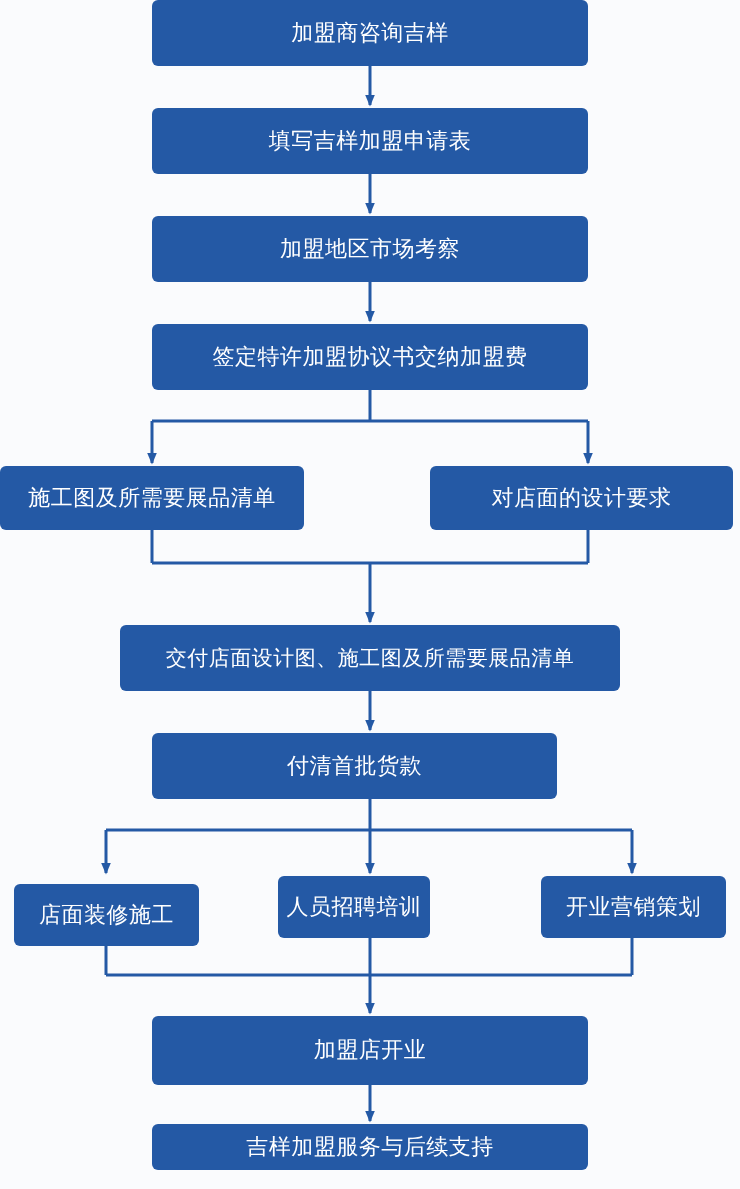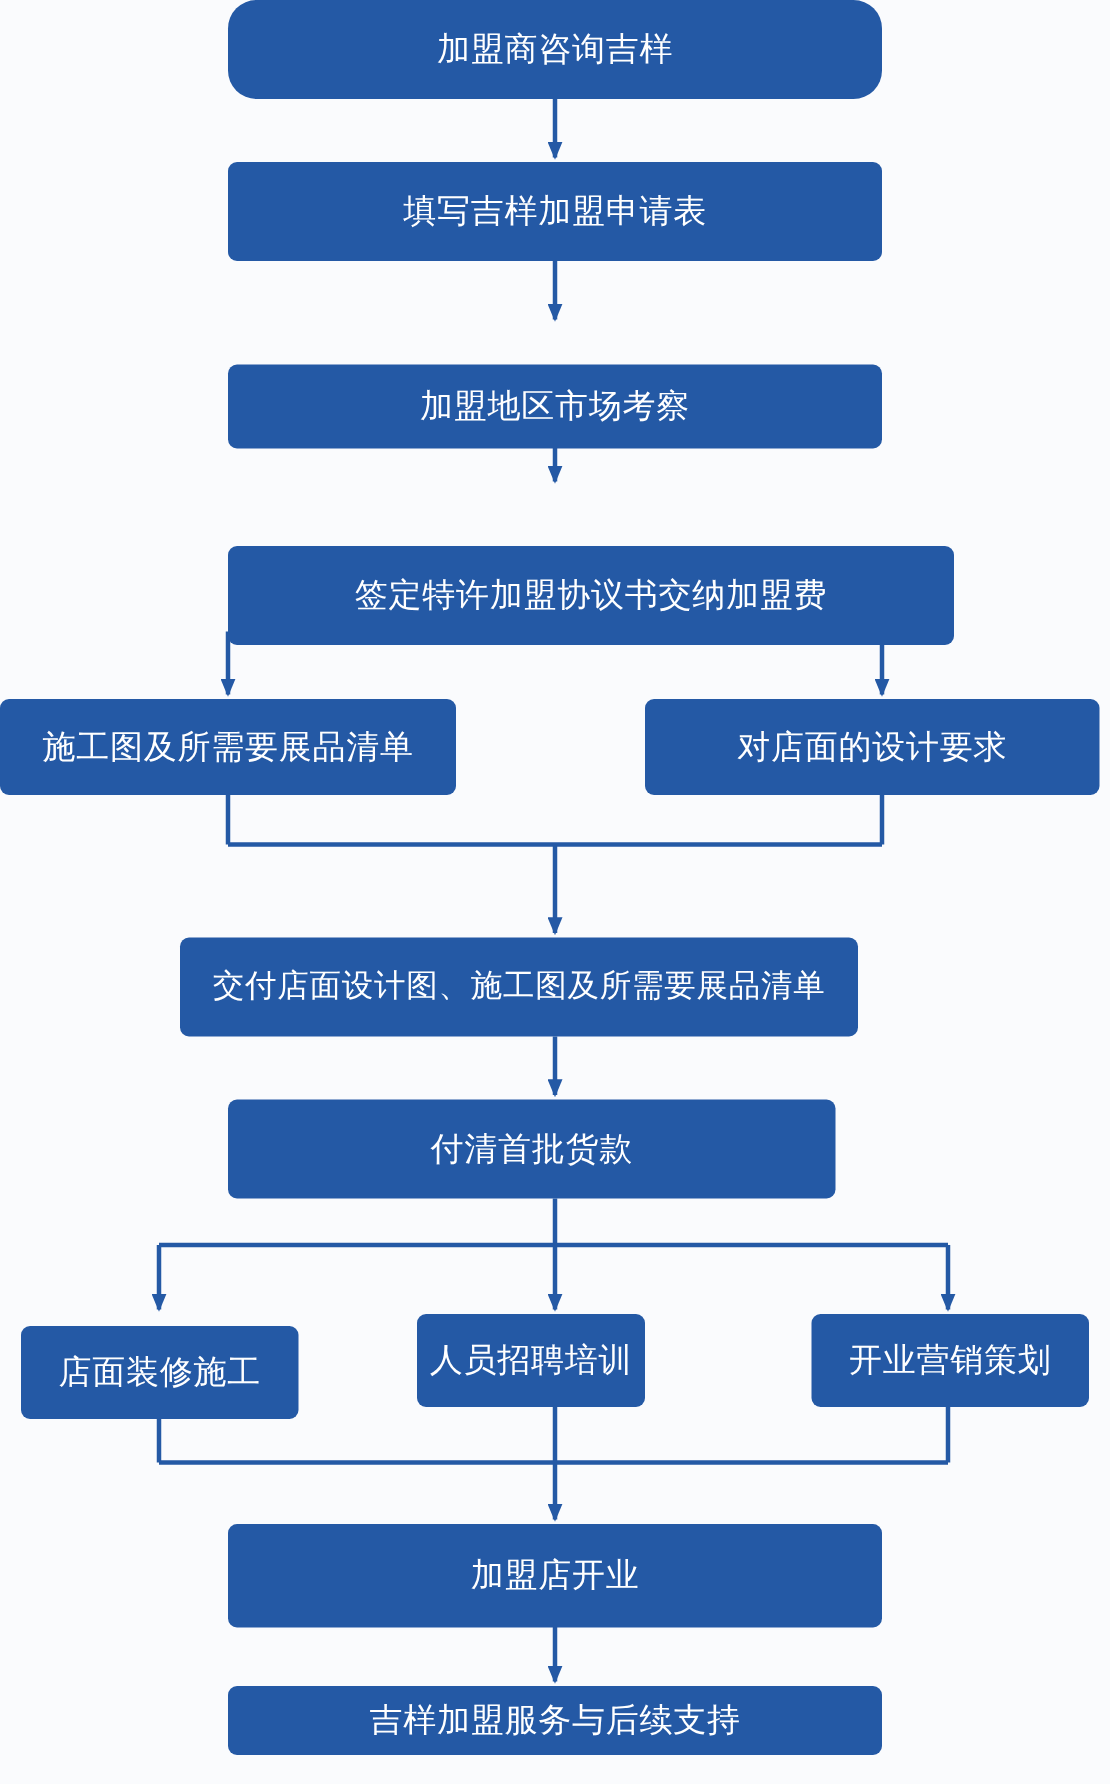--- a/index.html
+++ b/index.html
@@ -87,45 +87,45 @@
       <line x1="106" y1="938" x2="106" y2="975"></line>
       <line x1="370" y1="938" x2="370" y2="975"></line>
       <line x1="632" y1="938" x2="632" y2="975"></line>
       <line x1="106" y1="975" x2="632" y2="975"></line>
       <line x1="370" y1="975" x2="370" y2="1013" marker-end="url(#arrow)"></line>
 
       <line x1="370" y1="1082" x2="370" y2="1121" marker-end="url(#arrow)"></line>
     </g>
   </svg>
 
-  <div class="node t-lg" style="left:152px; top:0px; width:436px; height:66px;border-radius:19px;">
+  <div class="node t-lg" style="left:152px; top:0px; width:436px; height:66px;">
     <span class="label">加盟商咨询吉样</span>
   </div>
 
   <div class="node t-lg" style="left:152px; top:108px; width:436px; height:66px;">
     <span class="label">填写吉样加盟申请表</span>
   </div>
 
-  <div class="node t-lg" style="left:152px; top:216px; width:436px; height:56px;margin-top:27px;">
+  <div class="node t-lg" style="left:152px; top:216px; width:436px; height:66px;">
     <span class="label">加盟地区市场考察</span>
   </div>
 
-  <div class="node t-lg" style="left:152px; top:324px; width:484px; height:66px;margin-top:40px;">
+  <div class="node t-lg" style="left:152px; top:324px; width:436px; height:66px;">
     <span class="label">签定特许加盟协议书交纳加盟费</span>
   </div>
 
   <div class="node t-lg" style="left:0px; top:466px; width:304px; height:64px;">
     <span class="label">施工图及所需要展品清单</span>
   </div>
 
   <div class="node t-lg" style="left:430px; top:466px; width:303px; height:64px;">
     <span class="label">对店面的设计要求</span>
   </div>
 
-  <div class="node t-md" style="left:120px; top:625px; width:452px; height:66px;">
+  <div class="node t-md" style="left:120px; top:625px; width:500px; height:66px;">
     <span class="label">交付店面设计图、施工图及所需要展品清单</span>
   </div>
 
   <div class="node t-lg" style="left:152px; top:733px; width:405px; height:66px;">
     <span class="label">付清首批货款</span>
   </div>
 
   <div class="node t-lg" style="left:14px; top:884px; width:185px; height:62px;">
     <span class="label">店面装修施工</span>
   </div>

